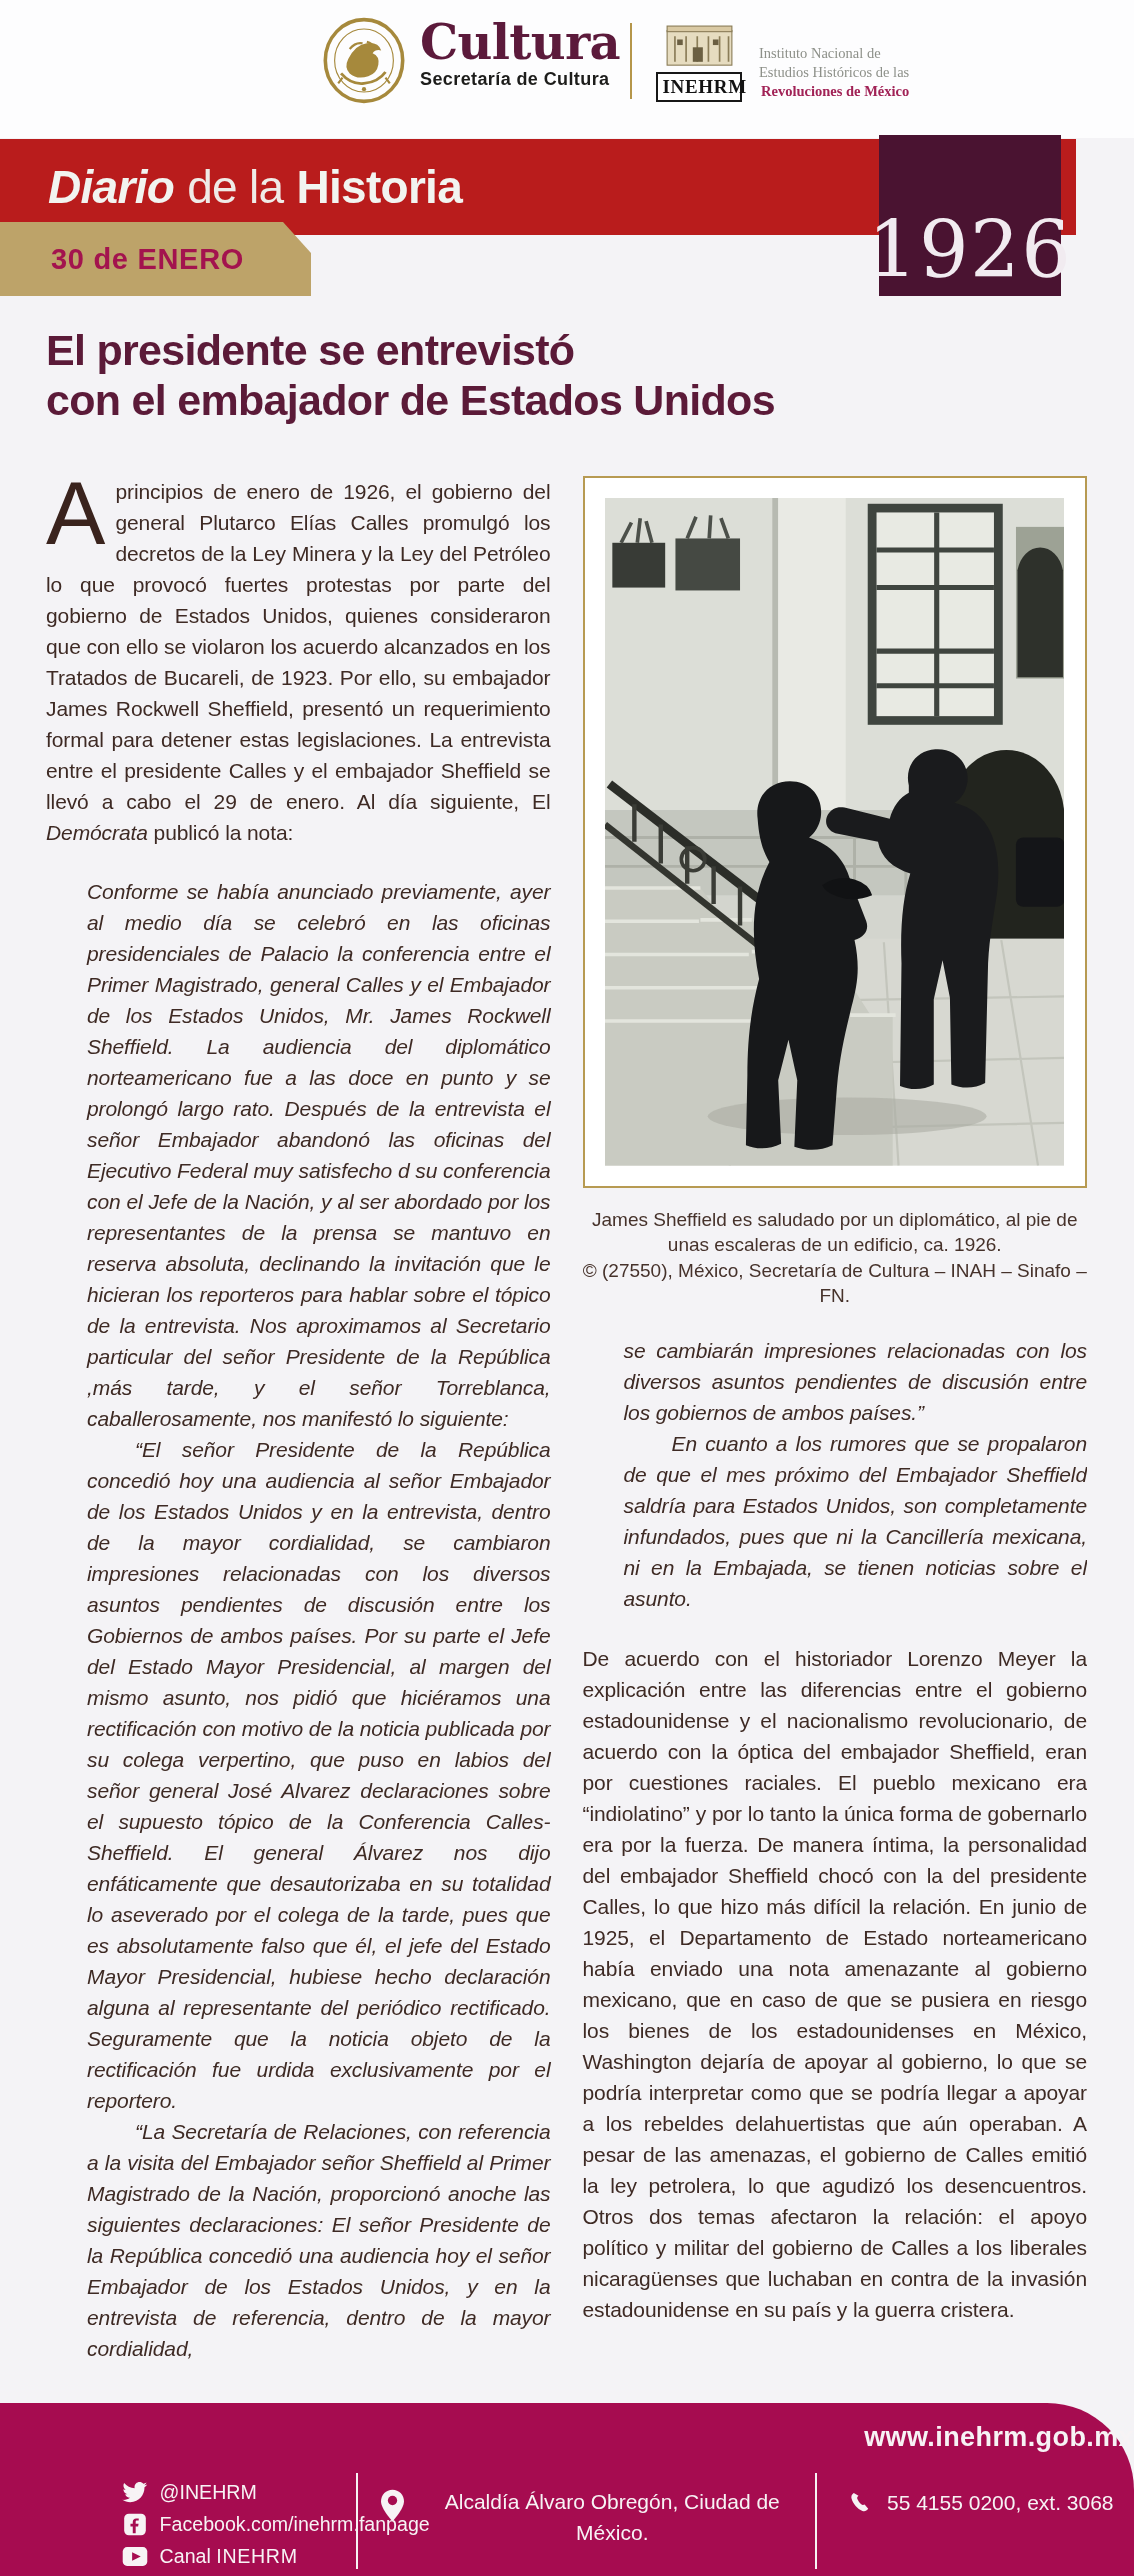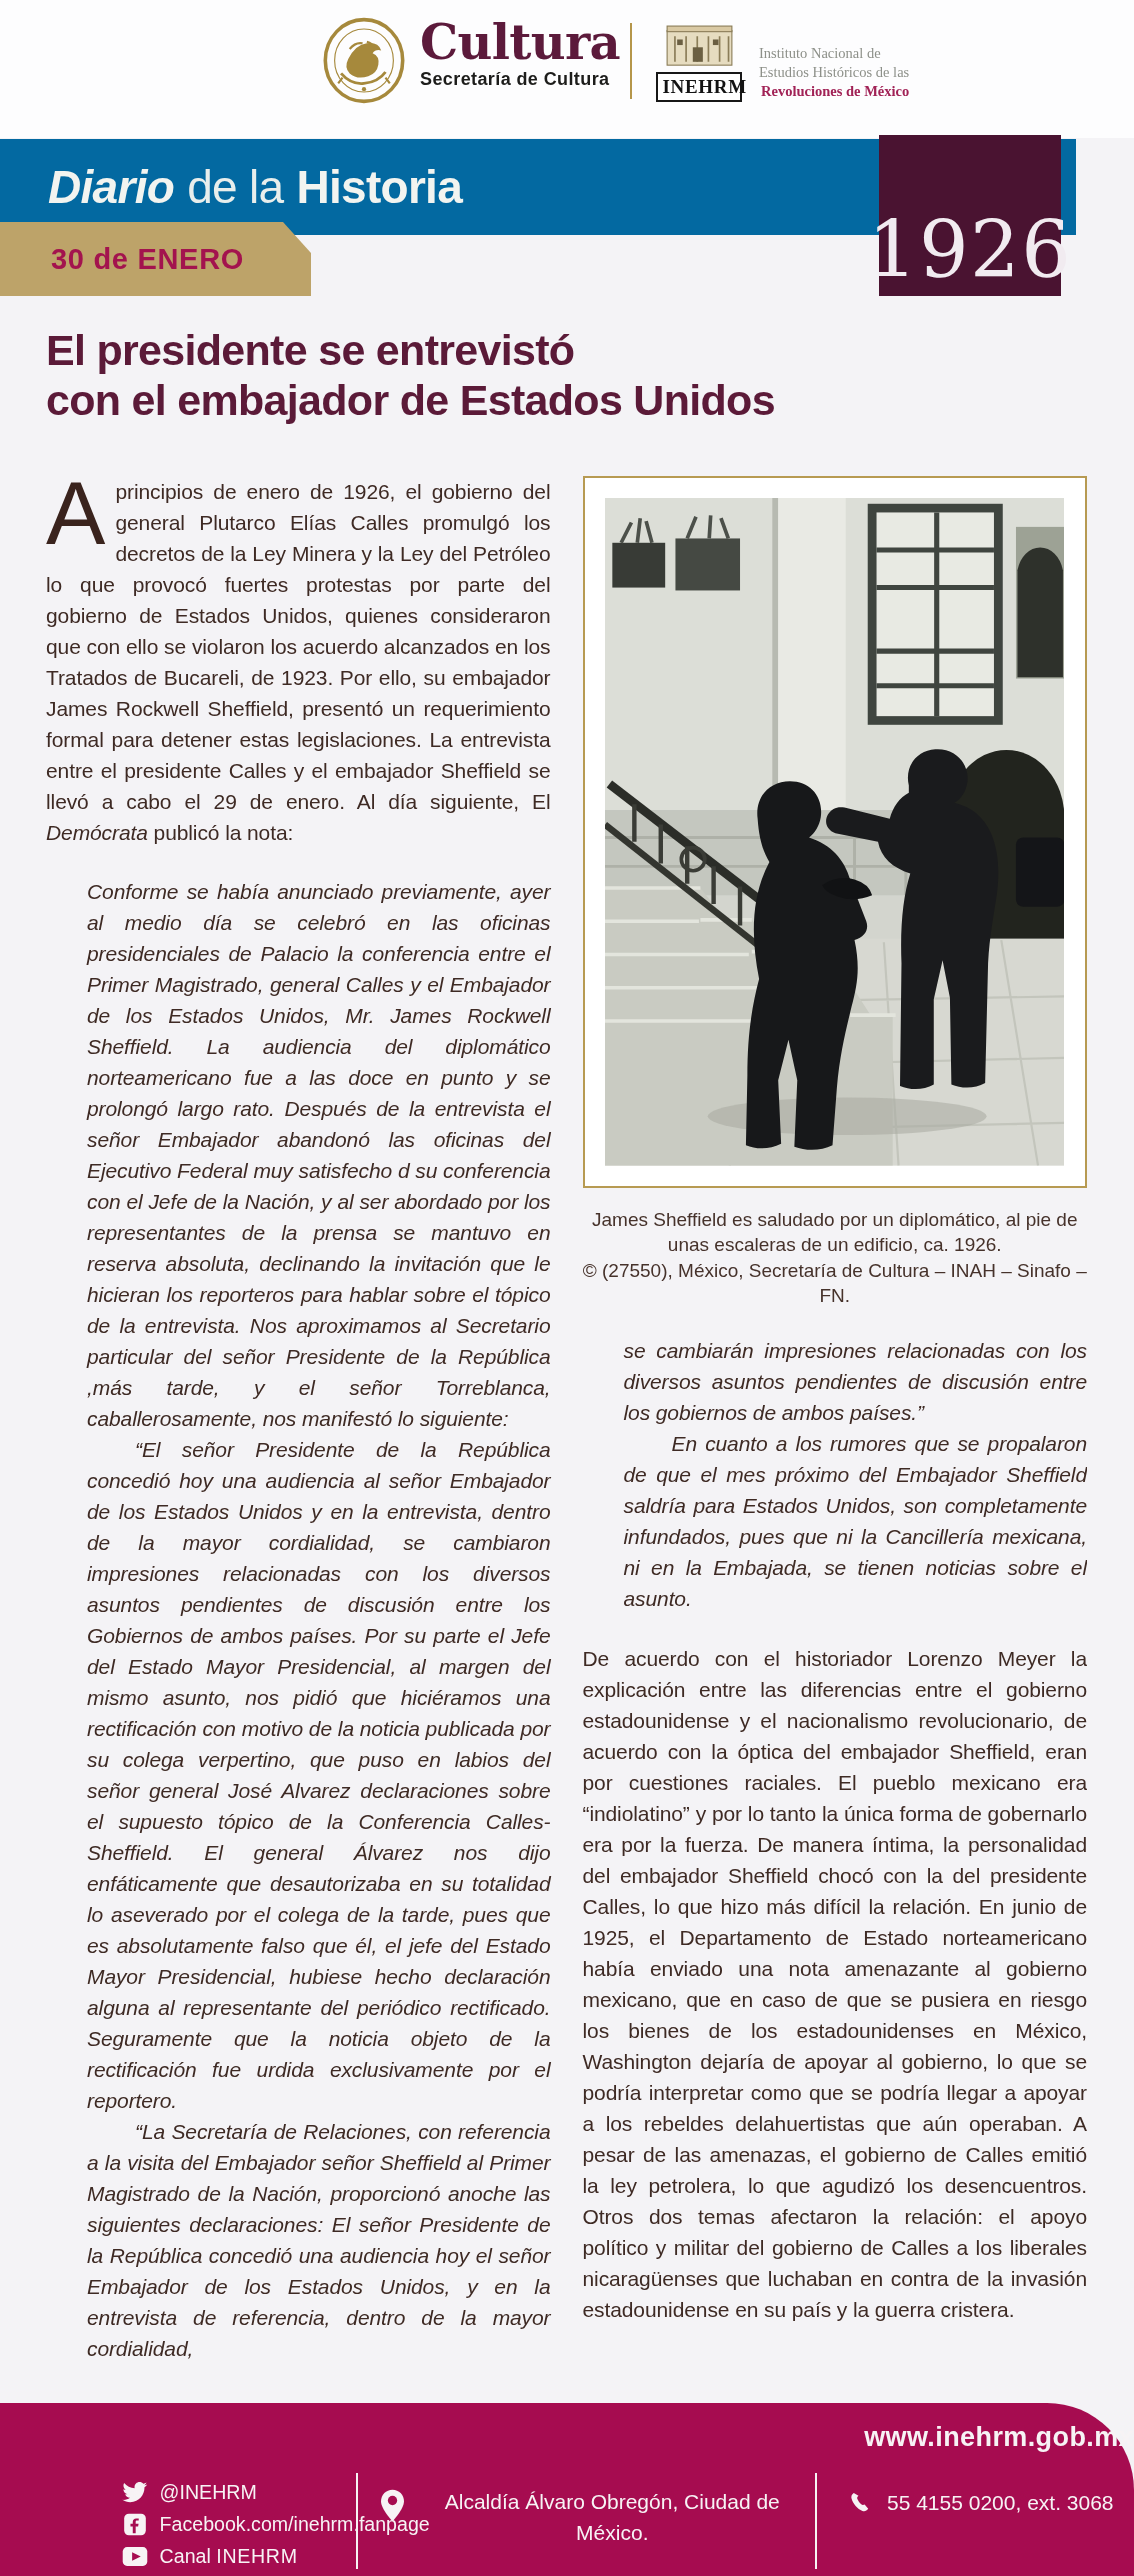--- a/index.html
+++ b/index.html
@@ -16,21 +16,21 @@
   .inehrm{position:absolute;left:656px;top:22px;display:flex;align-items:flex-start;}
   .inehrm-left{width:86px;text-align:center;}
   .inehrm-building{width:67px;height:45px;}
   .inehrm-box{margin-top:2.9px;border:2.2px solid #171717;padding:2.2px 4.4px;font-family:"Liberation Serif",serif;
               font-weight:700;font-size:19px;letter-spacing:0.7px;color:#131313;background:#fff;}
   .inehrm-lines{margin-left:17px;padding-top:22px;line-height:19px;}
   .inehrm-line{font-family:"Liberation Serif",serif;font-size:14.5px;color:#8d9089;}
   .inehrm-line.maroon{color:#a12256;font-weight:700;text-align:right;}
 
   
-  .band{position:absolute;left:0;top:139px;width:1076px;height:96px;background:#0369a1;
+  .band{position:absolute;left:0;top:139px;width:1076px;height:96px;background:#b91c1c;
         display:flex;align-items:center;padding-left:48px;box-sizing:border-box;}
   .band-title{color:#f2f4f0;font-size:46px;letter-spacing:-0.7px;white-space:nowrap;}
   .band-title .t-italic{font-style:italic;font-weight:700;margin-right:13px;}
   .band-title .t-light{font-weight:400;opacity:.96;margin-right:13px;}
   .band-title .t-bold{font-weight:700;}
   .year-badge{position:absolute;left:879px;top:135px;width:182px;height:161px;background:#4a1331;
               display:flex;align-items:flex-end;justify-content:center;}
   .year-badge span{font-family:"DejaVu Serif",serif;font-size:78px;line-height:1;color:#f1ebf0;padding-bottom:7.3px;letter-spacing:1.5px;}
   .ribbon{position:absolute;left:0;top:222px;width:311px;height:74px;background:#bda369;
           clip-path:polygon(0 0,91% 0,100% 42%,100% 100%,0 100%);

